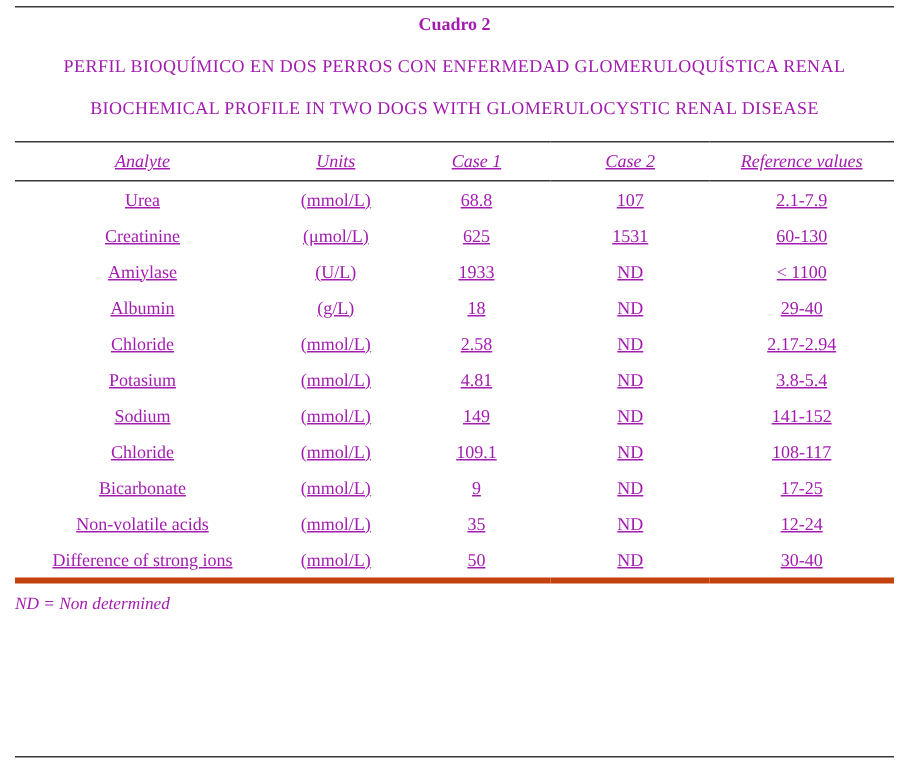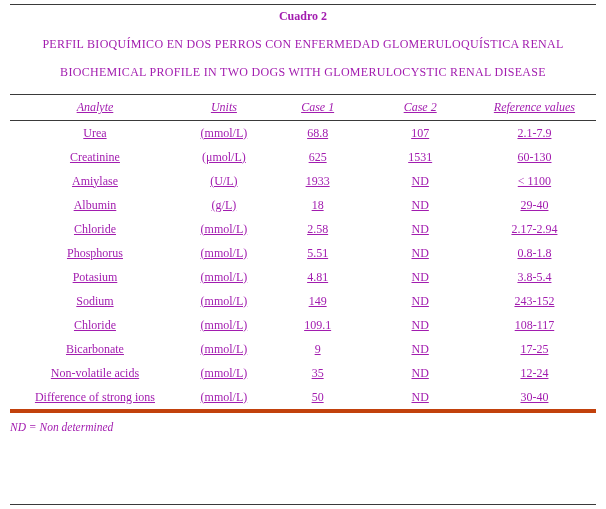--- a/index.html
+++ b/index.html
@@ -137,39 +137,32 @@
           <td>29-40</td>
         </tr>
         <tr>
           <td>Chloride</td>
           <td>(mmol/L)</td>
           <td>2.58</td>
           <td>ND</td>
           <td>2.17-2.94</td>
         </tr>
         <tr>
-          <td>Phosphorus</td>
-          <td>(mmol/L)</td>
-          <td>5.51</td>
-          <td>ND</td>
-          <td>0.8-1.8</td>
-        </tr>
-        <tr>
           <td>Potasium</td>
           <td>(mmol/L)</td>
           <td>4.81</td>
           <td>ND</td>
           <td>3.8-5.4</td>
         </tr>
         <tr>
           <td>Sodium</td>
           <td>(mmol/L)</td>
           <td>149</td>
           <td>ND</td>
-          <td>243-152</td>
+          <td>141-152</td>
         </tr>
         <tr>
           <td>Chloride</td>
           <td>(mmol/L)</td>
           <td>109.1</td>
           <td>ND</td>
           <td>108-117</td>
         </tr>
         <tr>
           <td>Bicarbonate</td>

